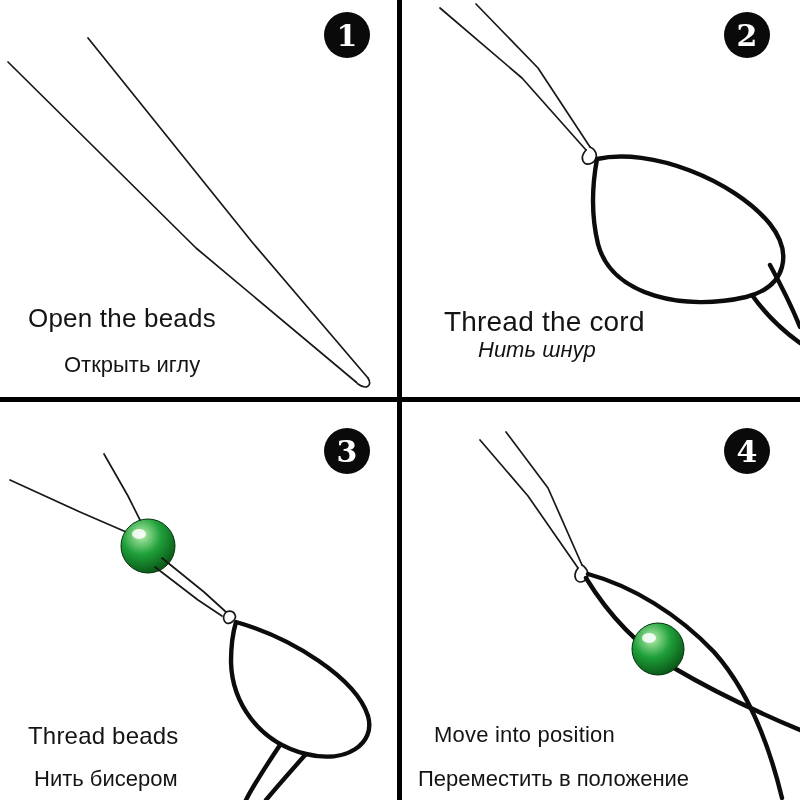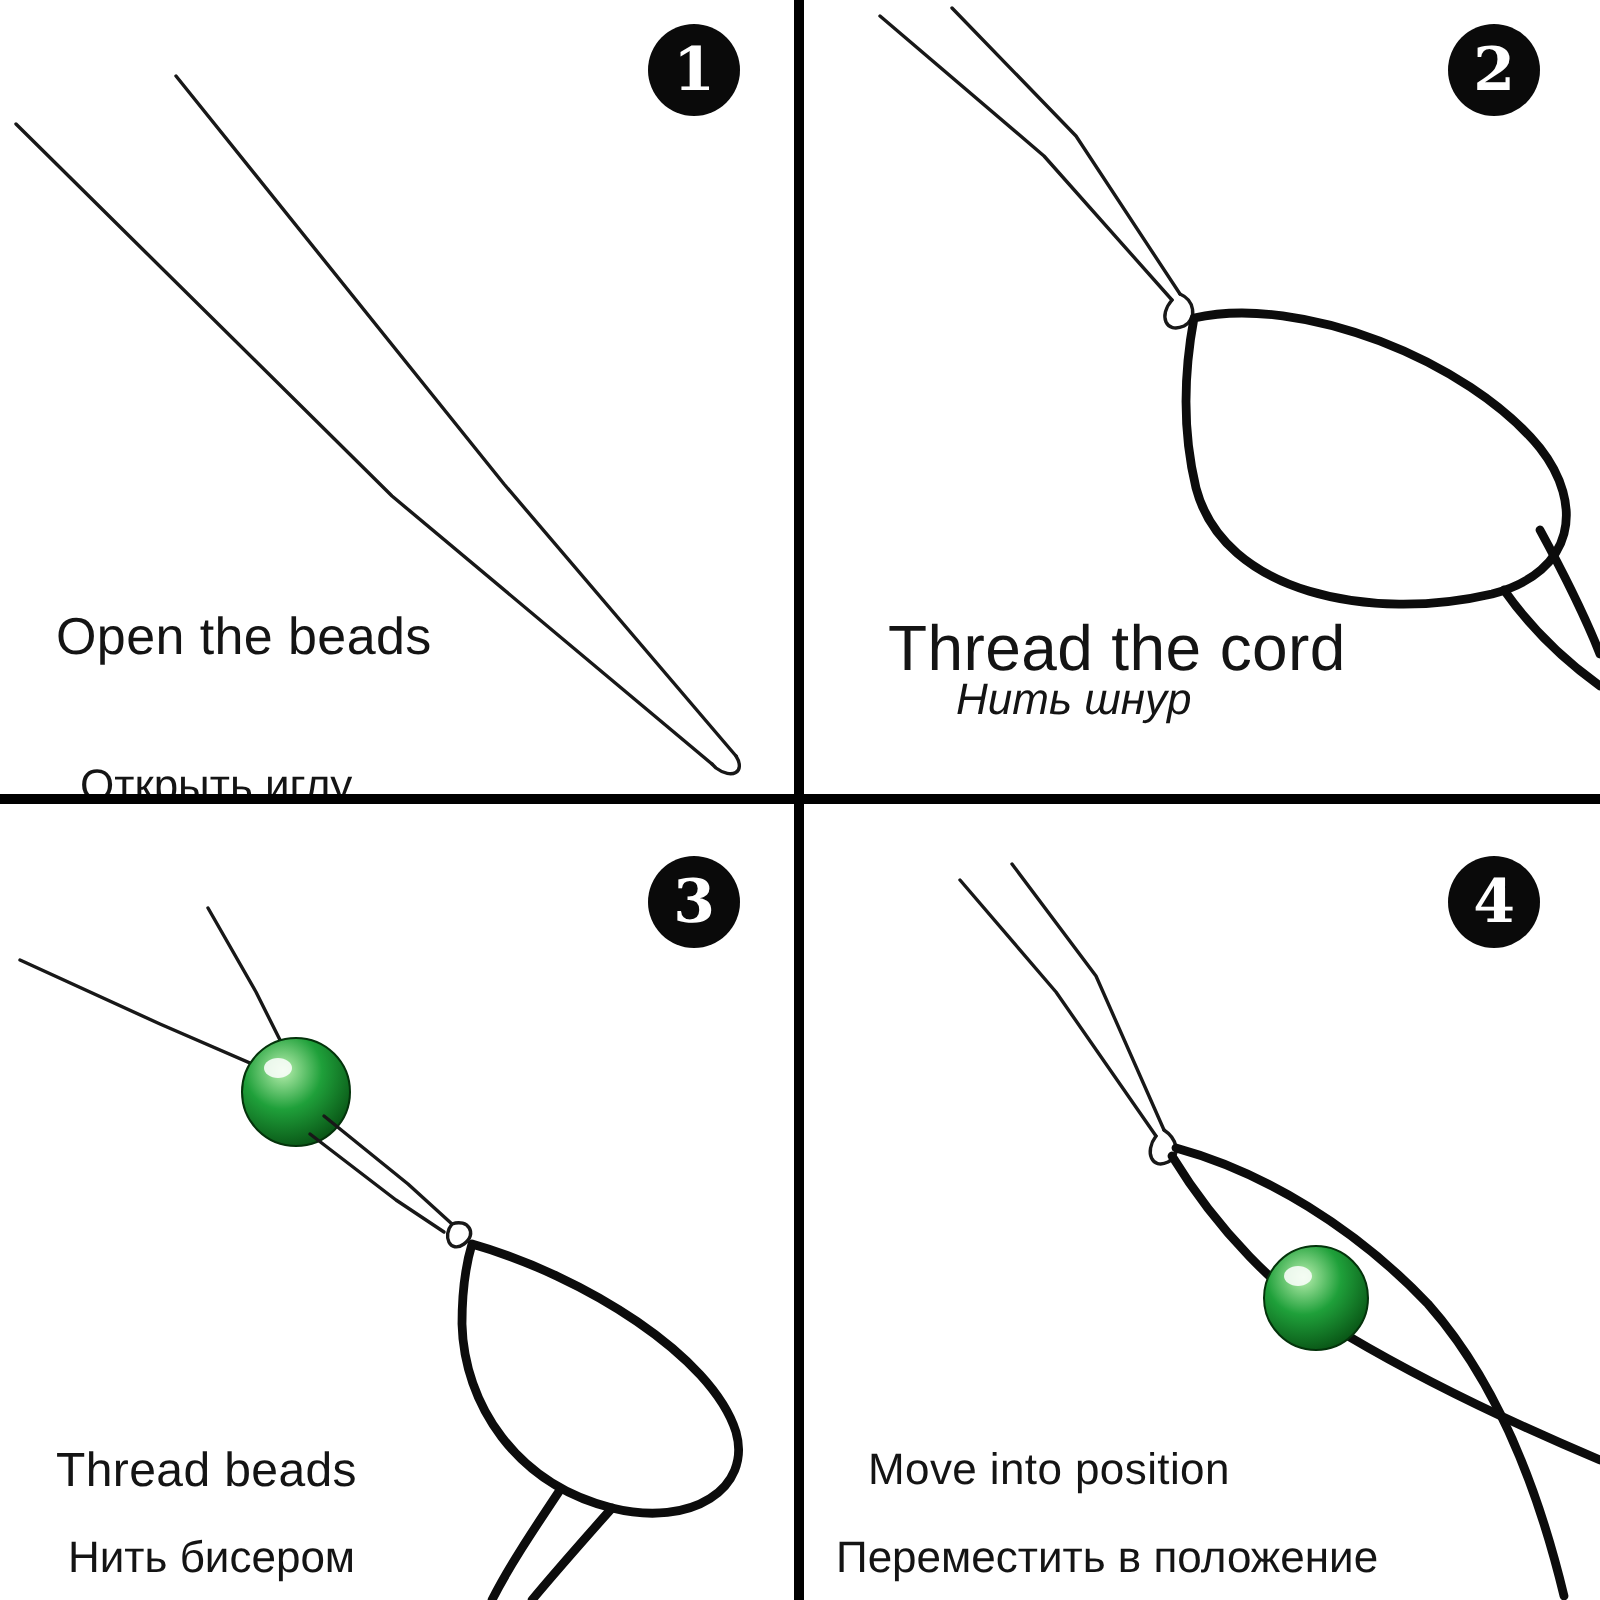--- a/index.html
+++ b/index.html
@@ -54,22 +54,22 @@
     white-space: nowrap;
     z-index: 4;
   }
   .label-ru {
     position: absolute;
     font-size: 22px;
     white-space: nowrap;
     z-index: 4;
   }
   #panel-1 .label-en { left: 28px; top: 303px; }
-  #panel-1 .label-ru { left: 40px; top: 352px; margin-top: 28px; }
-  #panel-2 .label-en { left: 44px; top: 306px; font-size: 32px; }
+  #panel-1 .label-ru { left: 64px; top: 352px; }
+  #panel-2 .label-en { left: 44px; top: 306px; font-size: 28px; }
   #panel-2 .label-ru { left: 78px; top: 337px; font-style: italic; }
   #panel-3 .label-en { left: 28px; top: 322px; font-size: 24px; }
   #panel-3 .label-ru { left: 34px; top: 366px; }
   #panel-4 .label-en { left: 34px; top: 322px; font-size: 22px; }
   #panel-4 .label-ru { left: 18px; top: 366px; }
 
   svg.illus { position: absolute; left: 0; top: 0; }
   .thin  { fill: none; stroke: #181818; stroke-width: 1.7; stroke-linecap: round; stroke-linejoin: round; }
   .cord  { fill: none; stroke: #0c0c0c; stroke-width: 4.4; stroke-linecap: round; stroke-linejoin: round; }
 </style>

